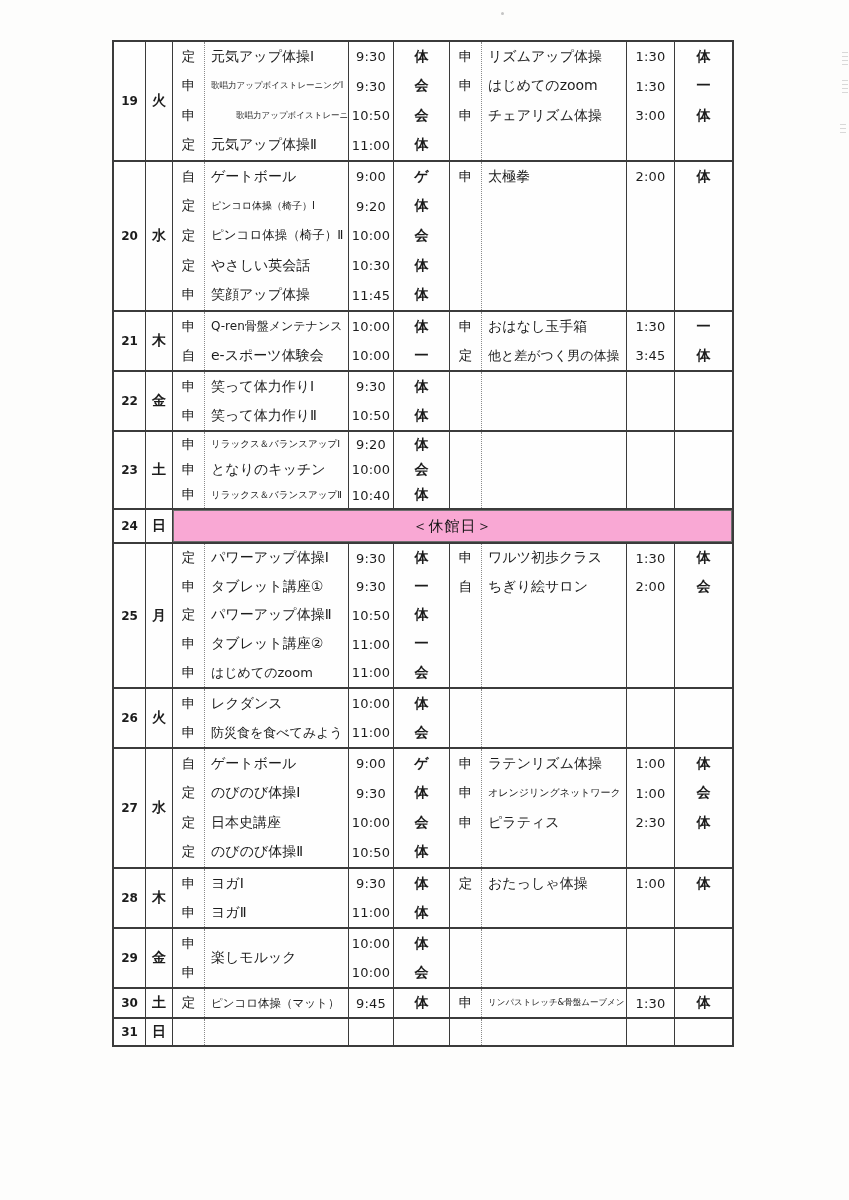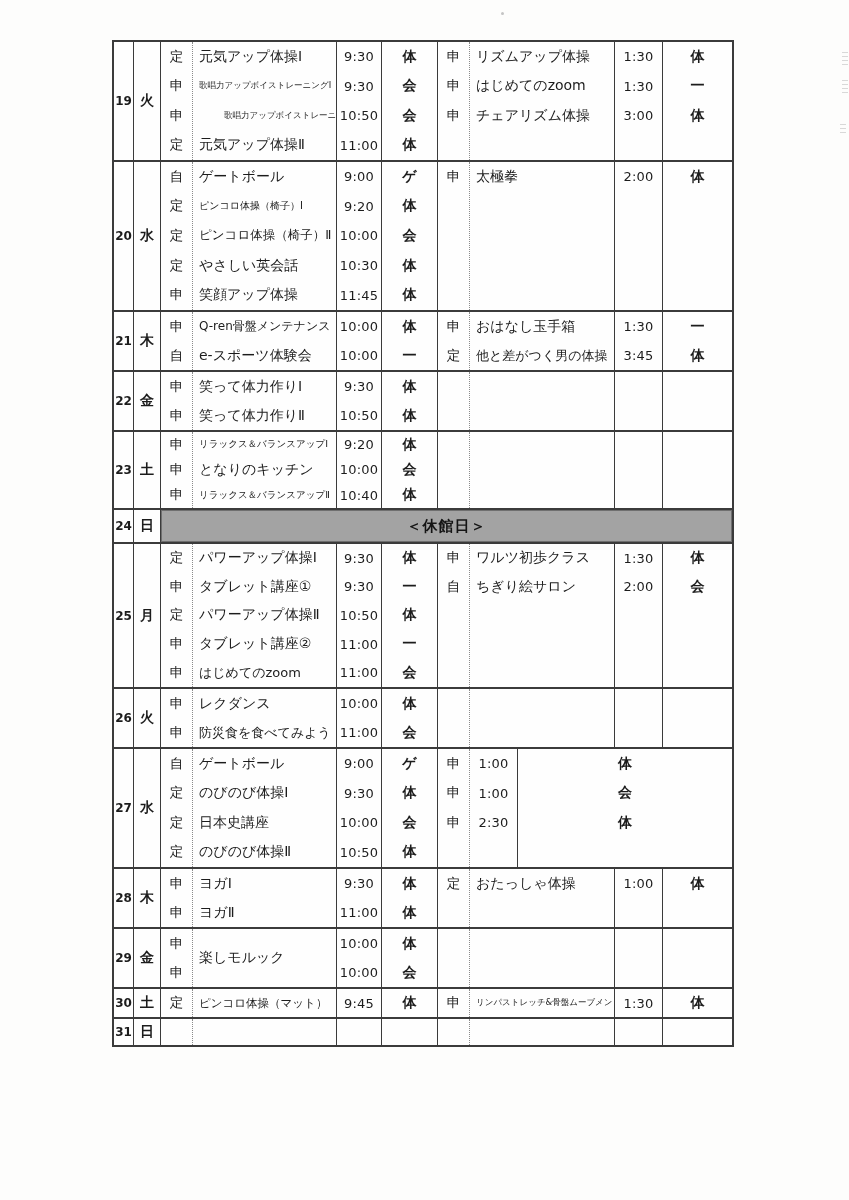--- a/index.html
+++ b/index.html
@@ -25,21 +25,21 @@
   .row{
     display:flex;
     border-bottom:2px solid #3b3b3b;
     box-sizing:border-box;
   }
   .row:last-child{border-bottom:none;}
   .row > *{box-sizing:border-box;}
   .cell{
     display:flex;align-items:center;justify-content:center;
   }
-  .c-date{width:20px;border-right:1.5px solid #3b3b3b;font-size:12px;font-weight:bold;}
+  .c-date{width:32px;border-right:1.5px solid #3b3b3b;font-size:12px;font-weight:bold;}
   .c-day{width:27px;border-right:1.5px solid #3b3b3b;font-size:14px;font-weight:bold;}
   .col{display:flex;flex-direction:column;}
   .col-reg{width:32px;border-right:1px dotted #8a8a8a;}
   .col-act{width:144px;border-right:1.5px solid #3b3b3b;}
   .col-time{width:45px;border-right:1.5px solid #3b3b3b;}
   .col-place{width:56px;border-right:1.5px solid #3b3b3b;}
   .col-reg.r{width:32px;}
   .col-act.r{width:145px;}
   .col-time.r{width:48px;}
   .col-place.r{flex:1;border-right:none;}
@@ -51,23 +51,23 @@
     overflow:hidden;
     min-height:0;
   }
   .line.act{justify-content:flex-start;padding:0 4px 0 6px;}
   .line.reg{font-size:13.5px;}
   .line.time{font-size:13px;letter-spacing:.2px;}
   .line.place{font-size:14px;font-weight:bold;}
   .row.closed{height:34px;}
   .band{
     flex:1;
-    background:#a3a3a3;
+    background:#f9a8d4;
     display:flex;align-items:center;justify-content:center;
-    font-size:15px;font-weight:bold;color:#141414;
+    font-size:15px;font-weight:normal;color:#141414;
     letter-spacing:1px;
     box-shadow:inset 0 0 0 1px #6f6f6f;
   }
   
   .speck{
     position:absolute;left:501px;top:12px;
     width:3px;height:3px;border-radius:50%;
     background:#c4c4c4;
   }
   .edge-mark{
@@ -485,20 +485,26 @@
           <div class="line place">体</div>
           <div class="line place">会</div>
           <div class="line place">体</div>
         </div>
     <div class="col col-reg r">
           <div class="line reg">申</div>
           <div class="line reg">申</div>
           <div class="line reg">申</div>
           <div class="line reg"></div>
         </div>
+    <div class="col col-act r">
+          <div class="line act">ラテンリズム体操</div>
+          <div class="line act" style="font-size: 10px;">オレンジリングネットワーク</div>
+          <div class="line act">ピラティス</div>
+          <div class="line act"></div>
+        </div>
     <div class="col col-time r">
           <div class="line time">1:00</div>
           <div class="line time">1:00</div>
           <div class="line time">2:30</div>
           <div class="line time"></div>
         </div>
     <div class="col col-place r">
           <div class="line place">体</div>
           <div class="line place">会</div>
           <div class="line place">体</div>

